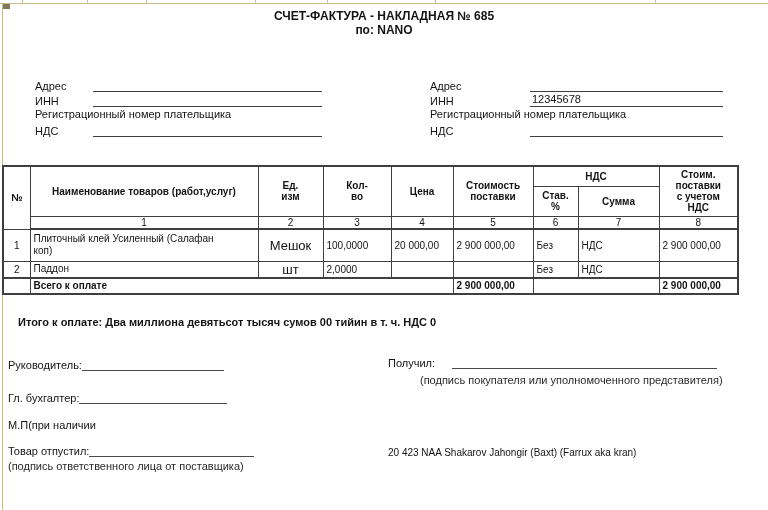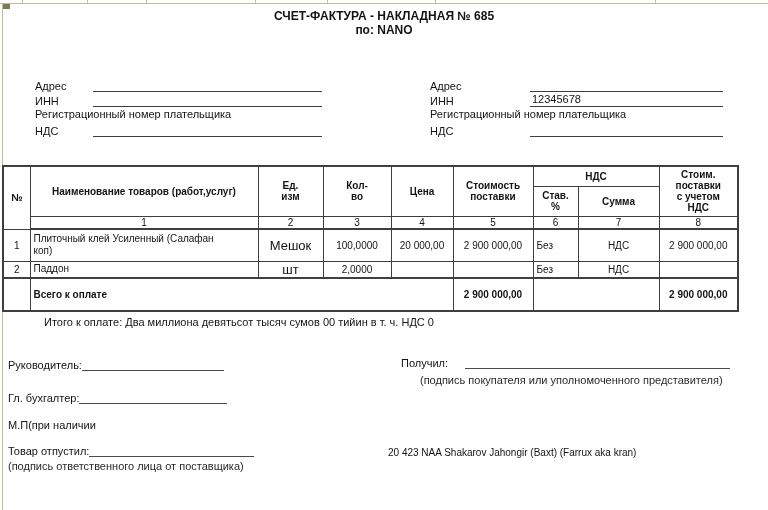--- a/index.html
+++ b/index.html
@@ -30,32 +30,32 @@
 
   
   table.items { position:absolute; left:2px; top:165px; width:735px;
     border-collapse:collapse; table-layout:fixed; font-size:10px;
     border:2px solid #3f3f3f; }
   table.items th, table.items td { border:1px solid #3f3f3f; padding:0 3px; overflow:hidden; }
   table.items th { font-weight:bold; text-align:center; vertical-align:middle; white-space:pre-line; line-height:11px; }
   tr.hrow1 { height:20px; } tr.hrow2 { height:30px; }
   tr.nrow  { height:13px; } tr.nrow td { text-align:center; border-bottom-width:2px; line-height:11px; }
   tr.drow1 { height:32px; } tr.drow2 { height:16px; }
-  tr.trow  { height:33px; } tr.trow td { border-top-width:2px; font-weight:bold; }
-  .c-center{ text-align:center; } .c-right{ text-align:center; } .c-left{ text-align:left; }
+  tr.trow  { height:16px; } tr.trow td { border-top-width:2px; font-weight:bold; }
+  .c-center{ text-align:center; } .c-right{ text-align:left; } .c-left{ text-align:left; }
   .c-name  { white-space:pre-line; line-height:12px; vertical-align:middle; }
   .c-unit  { font-size:13px; }
 
   
-  .summary { position:absolute; left:44px; top:316px; font-weight:normal; }
+  .summary { position:absolute; left:18px; top:316px; font-weight:bold; }
   .sigrow  { position:absolute; display:flex; align-items:flex-end; }
   .sigline { display:inline-block; border-bottom:1px solid #4a4a4a; height:12px; flex:none; }
   .note    { position:absolute; font-size:11px; color:#2a2a2a;text-align:center; }
   .sig-director   { left:8px;   top:358px; }
-  .sig-received   { left:388px; top:356px;margin-left:13px; }
+  .sig-received   { left:388px; top:356px; }
   .recv-note      { left:420px; top:374px; }
   .sig-accountant { left:8px;   top:391px; }
   .stamp          { position:absolute; left:8px; top:419px; }
   .sig-released   { left:8px;   top:444px; }
   .rel-note       { left:8px;   top:460px; }
   .released-by    { position:absolute; left:388px; top:447px; font-size:10px; }
 </style>
 </head>
 <body>
 

